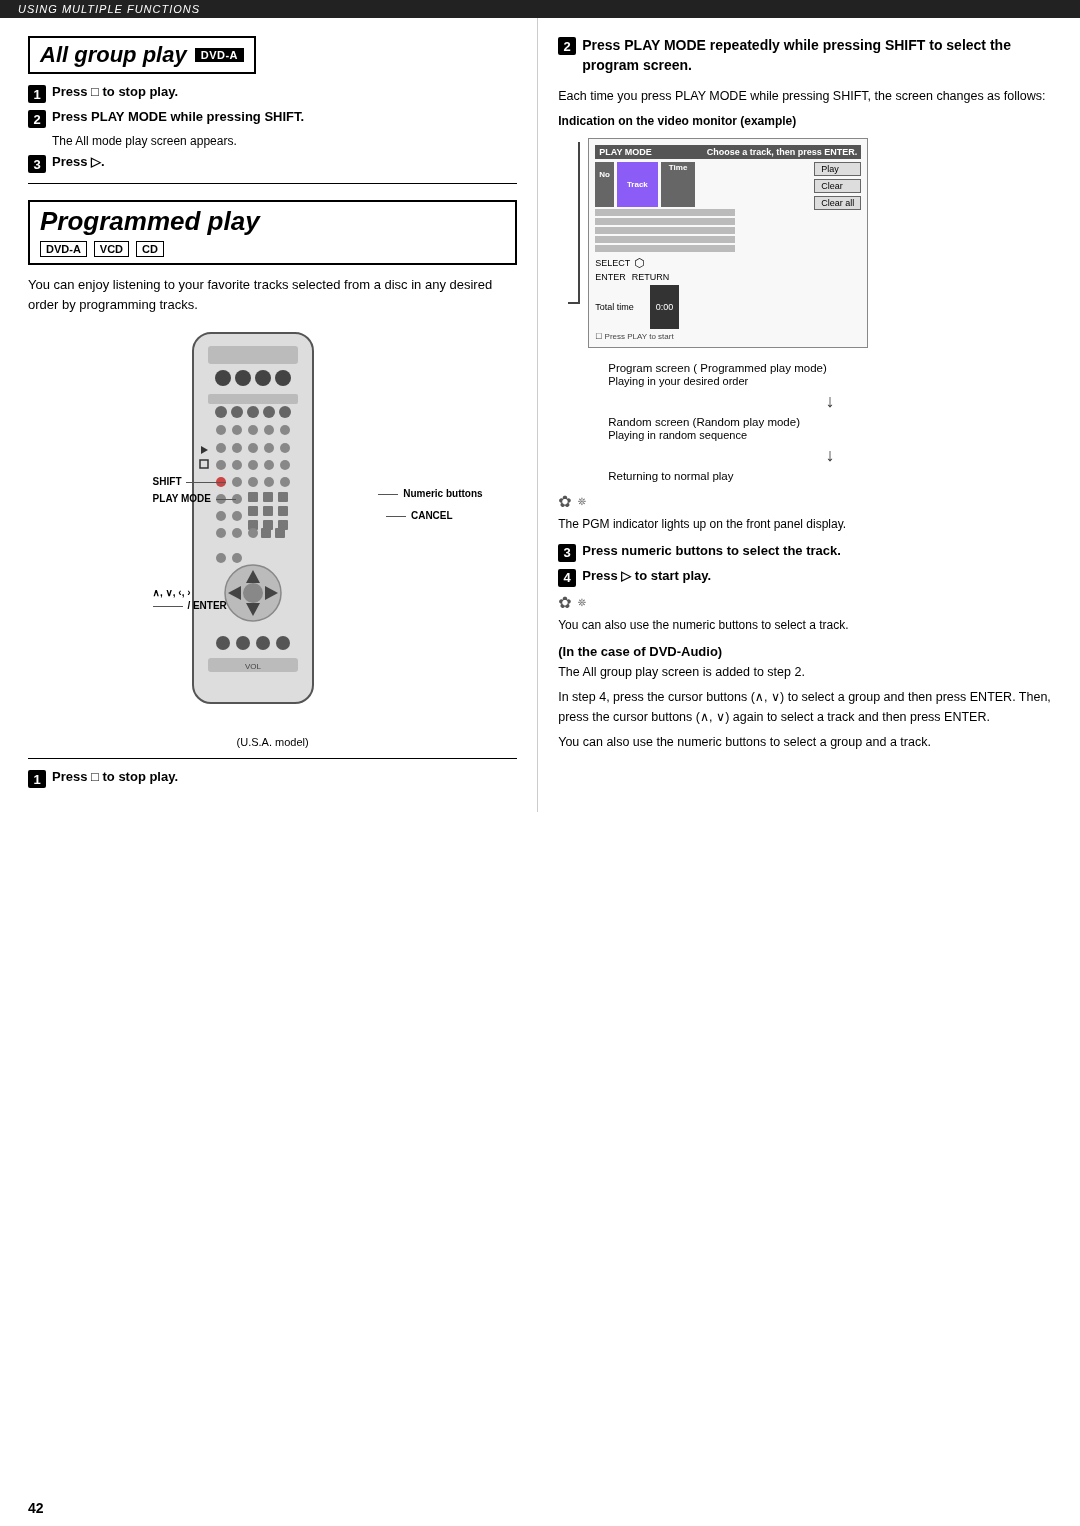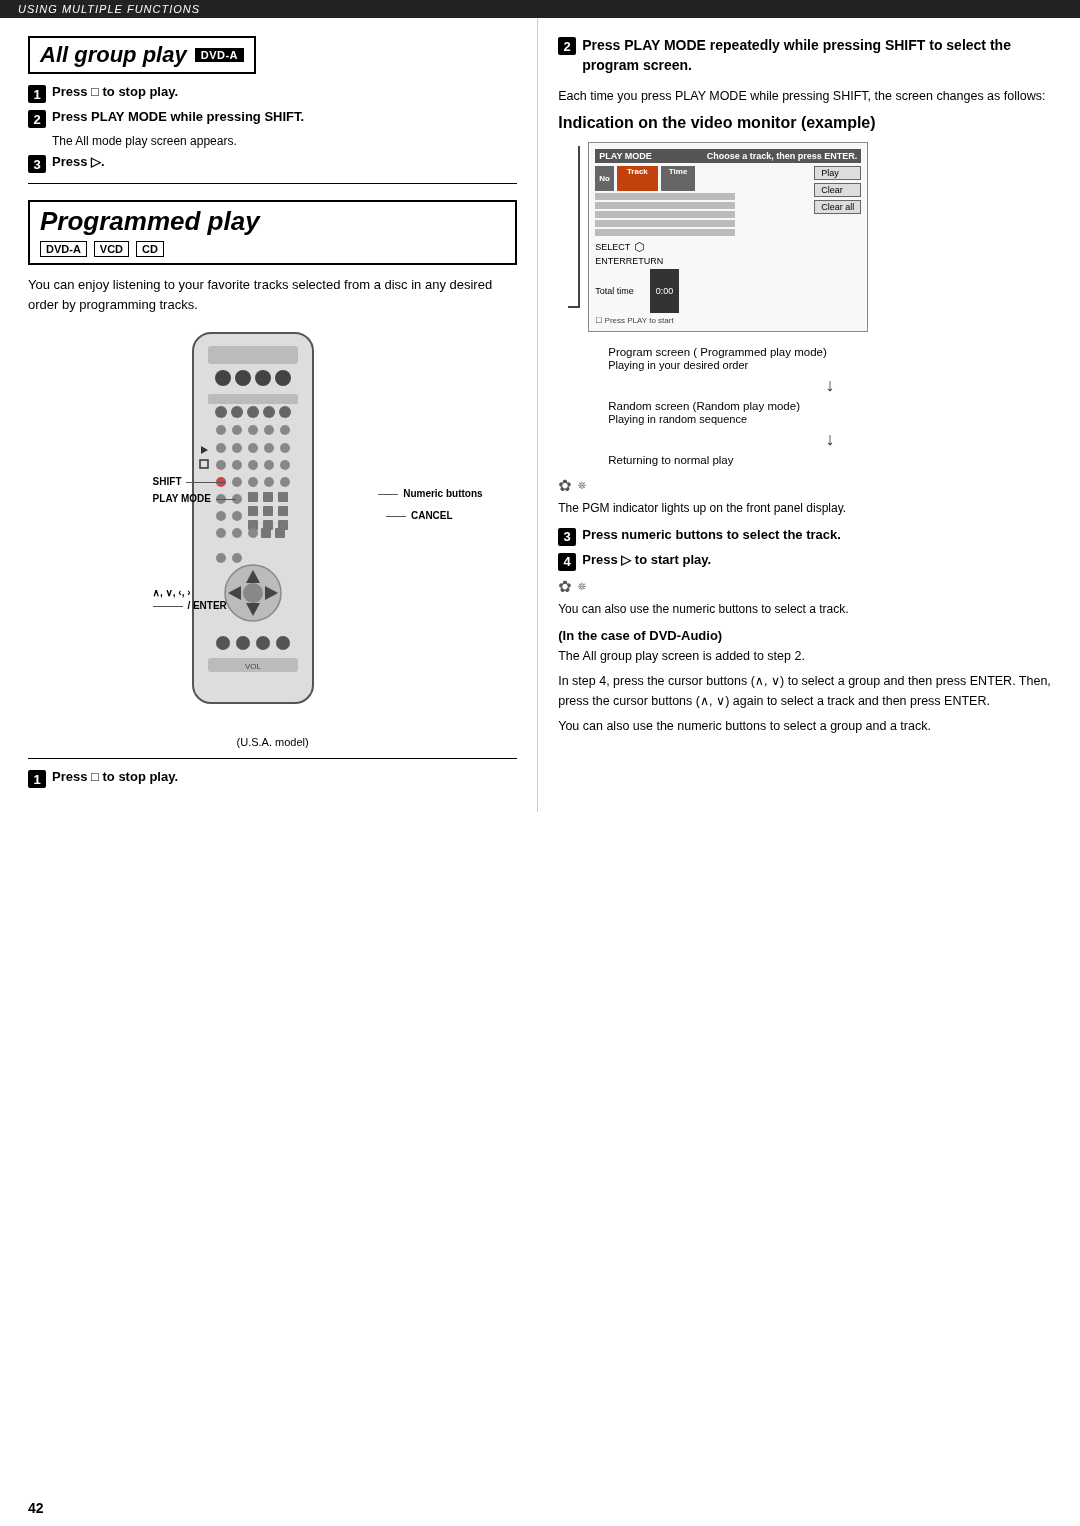--- a/index.html
+++ b/index.html
@@ -151,21 +151,21 @@
       font-weight: bold;
       margin-bottom: 6px;
       line-height: 1.4;
     }
     .step2-body {
       font-size: 12.5px;
       margin-bottom: 8px;
       line-height: 1.5;
     }
     .indication-label {
-      font-size: 16px;
+      font-size: 12px;
       font-weight: bold;
       margin-bottom: 4px;
     }
 
     
     .monitor-container {
       border: 1.5px solid #888;
       width: 280px;
       padding: 6px;
       margin: 6px 0 8px 0;
@@ -471,35 +471,35 @@
       <div class="monitor-container">
         <div class="monitor-header">
           <span>PLAY MODE</span>
           <span>Choose a track, then press ENTER.</span>
         </div>
         <div style="display:flex;">
           <div style="flex:1;">
 
             <div style="display:flex; gap:3px; margin-bottom:2px; font-size:8px; font-weight:bold;">
               <span style="background:#666; color:#fff; padding:8px 4px;">No</span>
-              <span style="background:#c2410c; color:#fff; padding:1px 10px;">Track</span>
+              <span style="background:#8b5cf6; color:#fff; padding:18px 10px;">Track</span>
               <span style="background:#666; color:#fff; padding:1px 8px;">Time</span>
             </div>
 
             <div class="monitor-bar" style="height:7px; width:140px; background:#bbb; margin:2px 0;"></div>
             <div class="monitor-bar" style="height:7px; width:140px; background:#bbb; margin:2px 0;"></div>
             <div class="monitor-bar" style="height:7px; width:140px; background:#bbb; margin:2px 0;"></div>
             <div class="monitor-bar" style="height:7px; width:140px; background:#bbb; margin:2px 0;"></div>
             <div class="monitor-bar" style="height:7px; width:140px; background:#bbb; margin:2px 0;"></div>
 
             <div class="monitor-select-area">
               <span>SELECT</span>
               <span style="font-size:12px;">⬡</span>
             </div>
-            <div style="display:flex; font-size:9px; margin-top:2px;">
+            <div style="display:flex; gap:6px; font-size:9px; margin-top:2px;">
               <span>ENTER</span>
               <span>RETURN</span>
             </div>
 
             <div style="display:flex; align-items:center; gap:16px; margin-top:3px; font-size:9px; font-weight:normal;">
               <span>Total time</span>
               <span style="background:#333; color:#fff; padding:17px 6px; font-size:9px;">0:00</span>
             </div>
             <div style="font-size:8px; margin-top:3px; color:#444;">☐ Press PLAY to start</div>
           </div>

